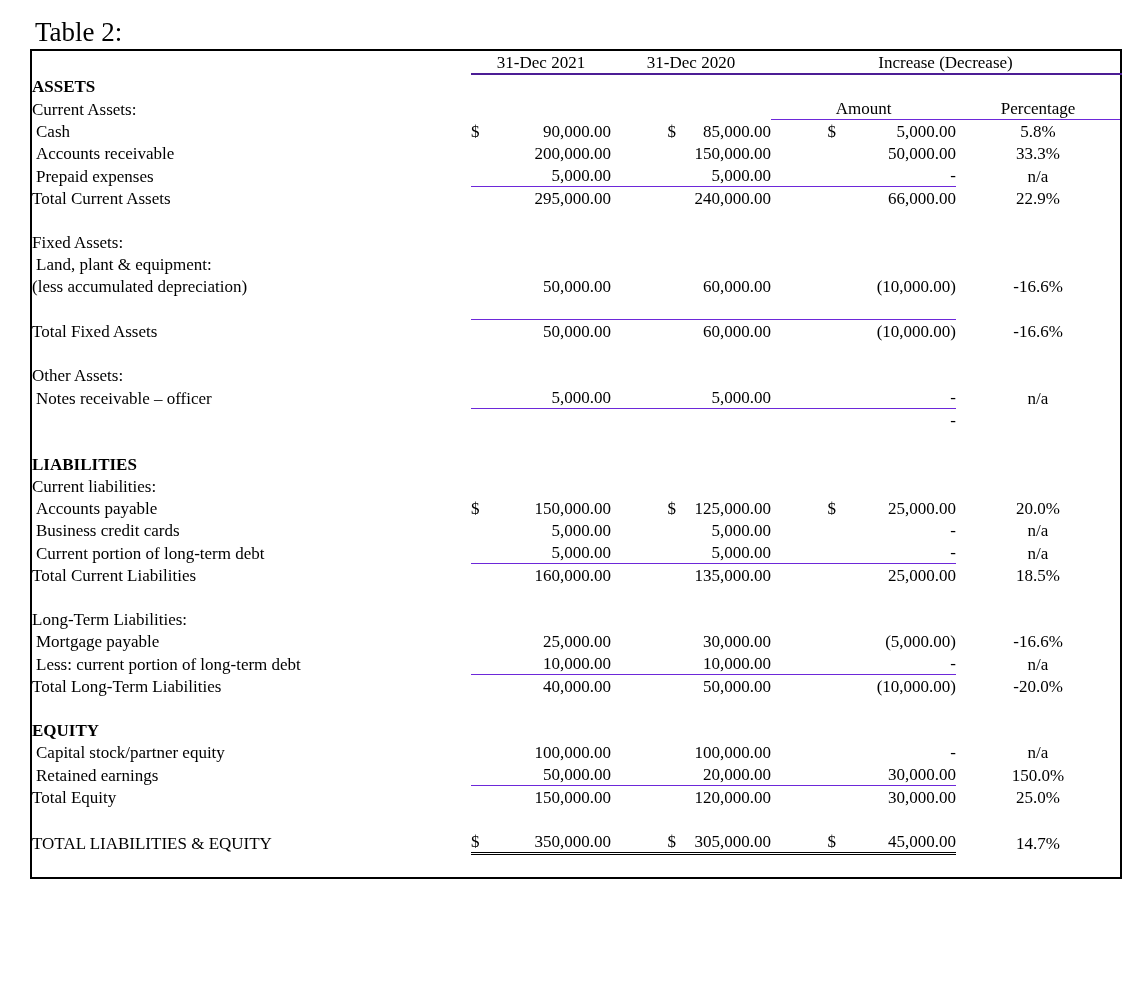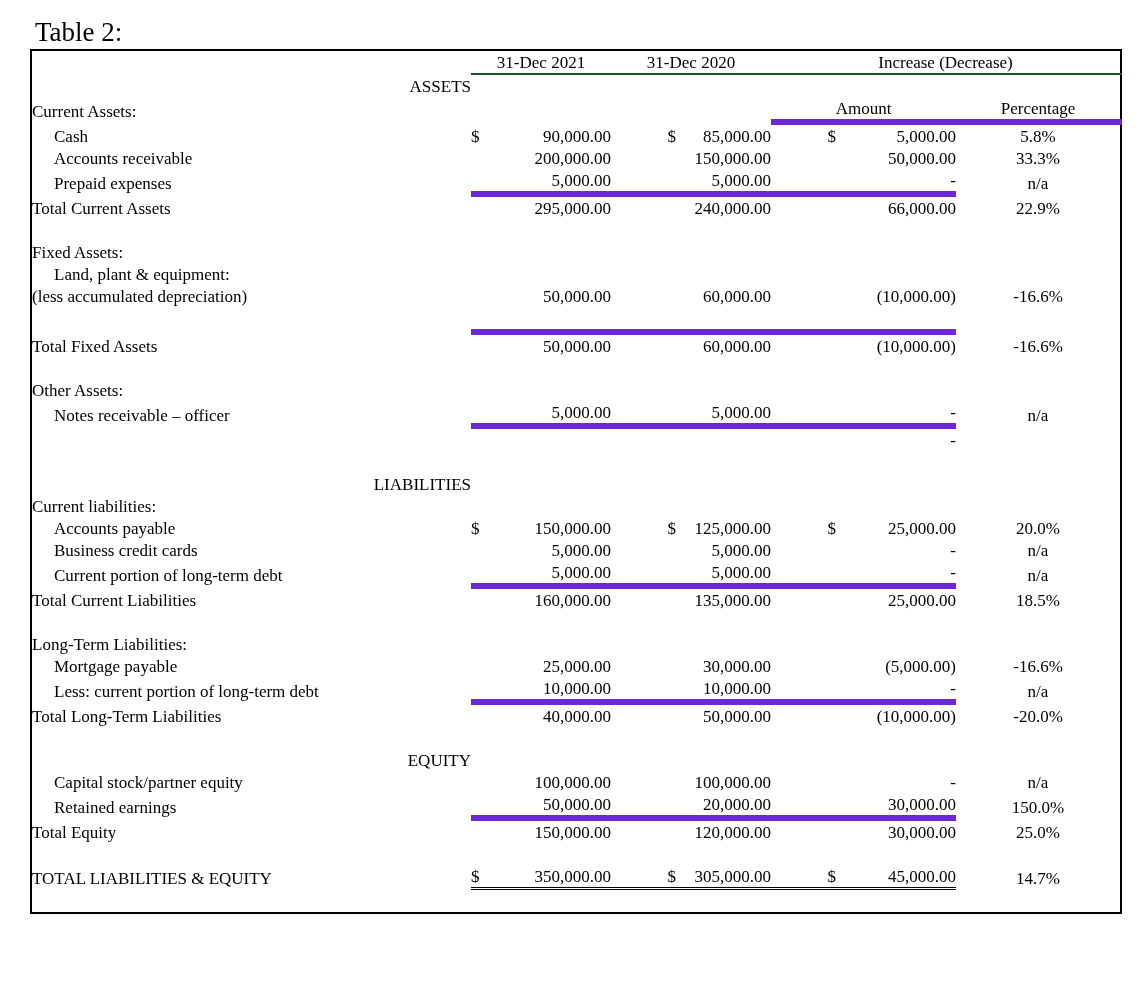--- a/index.html
+++ b/index.html
@@ -23,30 +23,30 @@
   table.bs td{
     font-size:17px;
     height:22px;
     line-height:21px;
     padding:0;
     white-space:nowrap;
     overflow:visible;
     vertical-align:bottom;
   }
   td.c-label{padding-left:4px;text-align:left;}
-  td.c-label.ind{padding-left:22px;}
-  td.bold{font-weight:normal;text-align:right;}
+  td.c-label.ind{padding-left:4px;}
+  td.bold{font-weight:bold;}
   td.c-d1{text-align:left;padding-left:13px;}
   td.c-v{text-align:right;padding-right:2px;}
   td.c-d2{text-align:right;padding-right:12px;}
   td.c-d3{text-align:right;padding-right:5px;}
   td.c-pct{text-align:center;margin-top:16px;}
   td.hdr{text-align:center;}
-  td.u1{border-bottom:6px solid #6d28d9;}
-  td.uh{border-bottom:2px solid #14532d;}
+  td.u1{border-bottom:1px solid #6d28d9;}
+  td.uh{border-bottom:2px solid #4c1d95;}
   td.u2{border-bottom:3px double #000;}
   tfoot td{height:42px;}
 </style>
 </head>
 <body>
 
 <div>
   <div class="doc-title">Table 2:</div>
 
   <table class="bs">

